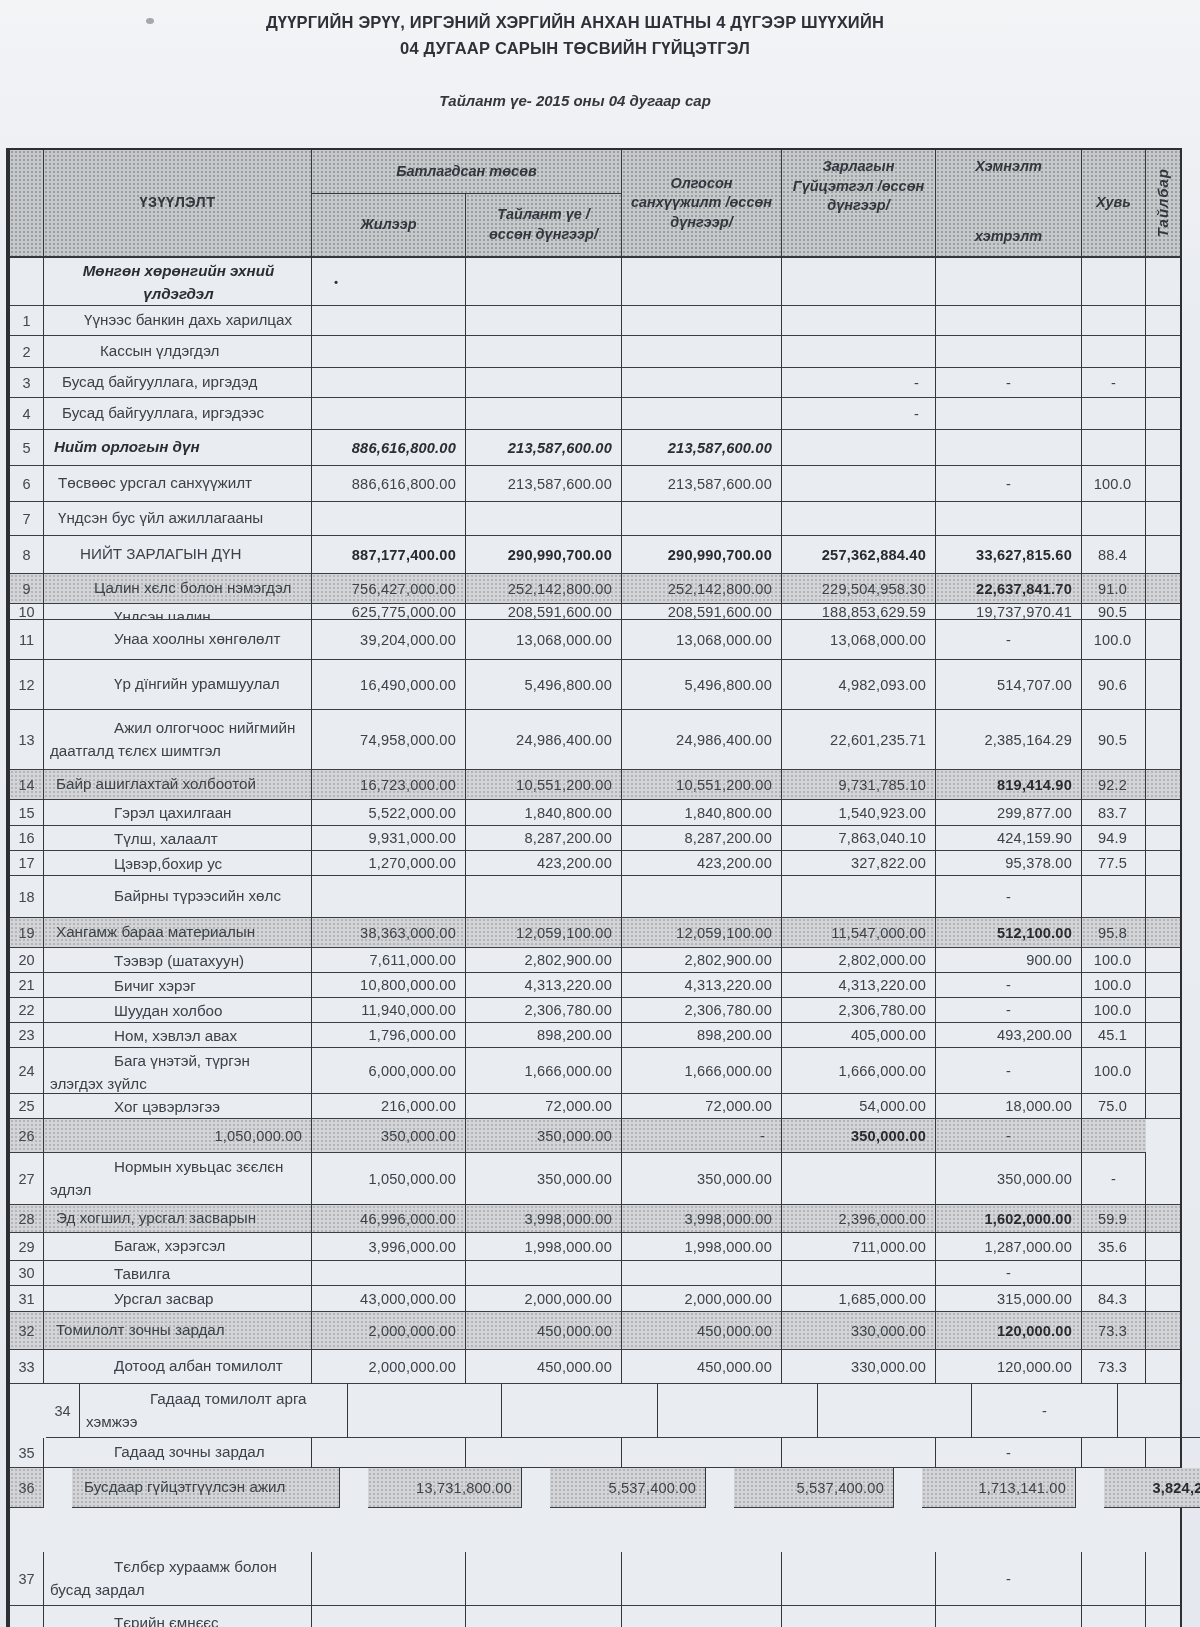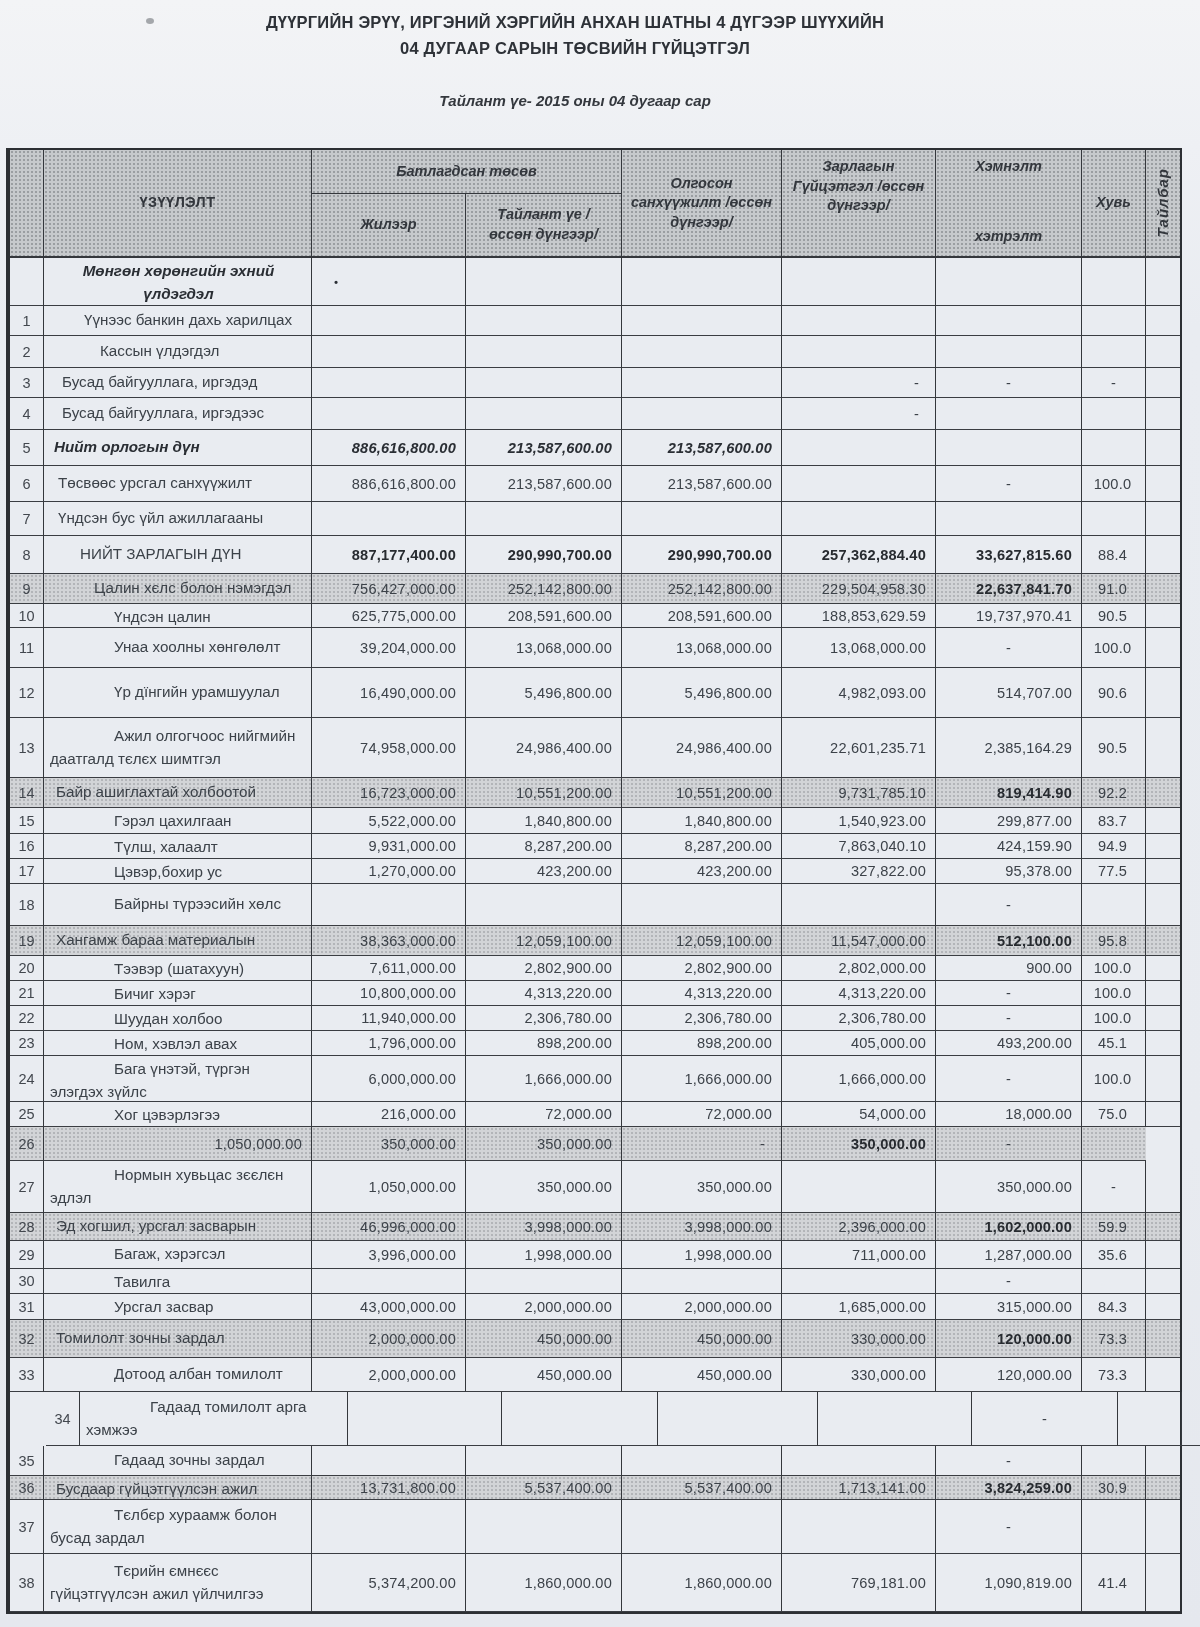--- a/index.html
+++ b/index.html
@@ -211,21 +211,21 @@
         <div class="cell num">9</div>
         <div class="cell label" style="text-indent: 44px;">Цалин хєлс болон нэмэгдэл</div>
         <div class="cell val col1">756,427,000.00</div>
         <div class="cell val col2">252,142,800.00</div>
         <div class="cell val col3">252,142,800.00</div>
         <div class="cell val col4">229,504,958.30</div>
         <div class="cell val col5">22,637,841.70</div>
         <div class="cell val col6">91.0</div>
         <div class="cell note"></div>
       </div>
-      <div class="grid trow" style="height: 24px;">
+      <div class="grid trow" style="height: 16px;">
         <div class="cell num">10</div>
         <div class="cell label" style="text-indent: 64px;">Үндсэн цалин</div>
         <div class="cell val col1">625,775,000.00</div>
         <div class="cell val col2">208,591,600.00</div>
         <div class="cell val col3">208,591,600.00</div>
         <div class="cell val col4">188,853,629.59</div>
         <div class="cell val col5">19,737,970.41</div>
         <div class="cell val col6">90.5</div>
         <div class="cell note"></div>
       </div>
@@ -500,32 +500,32 @@
         <div class="cell num">35</div>
         <div class="cell label" style="text-indent: 64px;">Гадаад зочны зардал</div>
         <div class="cell val col1"></div>
         <div class="cell val col2"></div>
         <div class="cell val col3"></div>
         <div class="cell val col4"></div>
         <div class="cell val col5 dash">-</div>
         <div class="cell val col6"></div>
         <div class="cell note"></div>
       </div>
-      <div class="grid trow shade" style="height: 24px;">
+      <div class="grid trow shade" style="height: 40px; gap: 28px;">
         <div class="cell num">36</div>
         <div class="cell label" style="text-indent: 6px;">Бусдаар гүйцэтгүүлсэн ажил</div>
         <div class="cell val col1">13,731,800.00</div>
         <div class="cell val col2">5,537,400.00</div>
         <div class="cell val col3">5,537,400.00</div>
         <div class="cell val col4">1,713,141.00</div>
         <div class="cell val col5">3,824,259.00</div>
         <div class="cell val col6">30.9</div>
         <div class="cell note"></div>
       </div>
-      <div class="grid trow" style="height: 54px;">
+      <div class="grid trow" style="height: 54px; margin-top: 44px;">
         <div class="cell num">37</div>
         <div class="cell label" style="text-indent: 64px;">Тєлбєр хураамж болон
 бусад зардал</div>
         <div class="cell val col1"></div>
         <div class="cell val col2"></div>
         <div class="cell val col3"></div>
         <div class="cell val col4"></div>
         <div class="cell val col5 dash">-</div>
         <div class="cell val col6"></div>
         <div class="cell note"></div>

